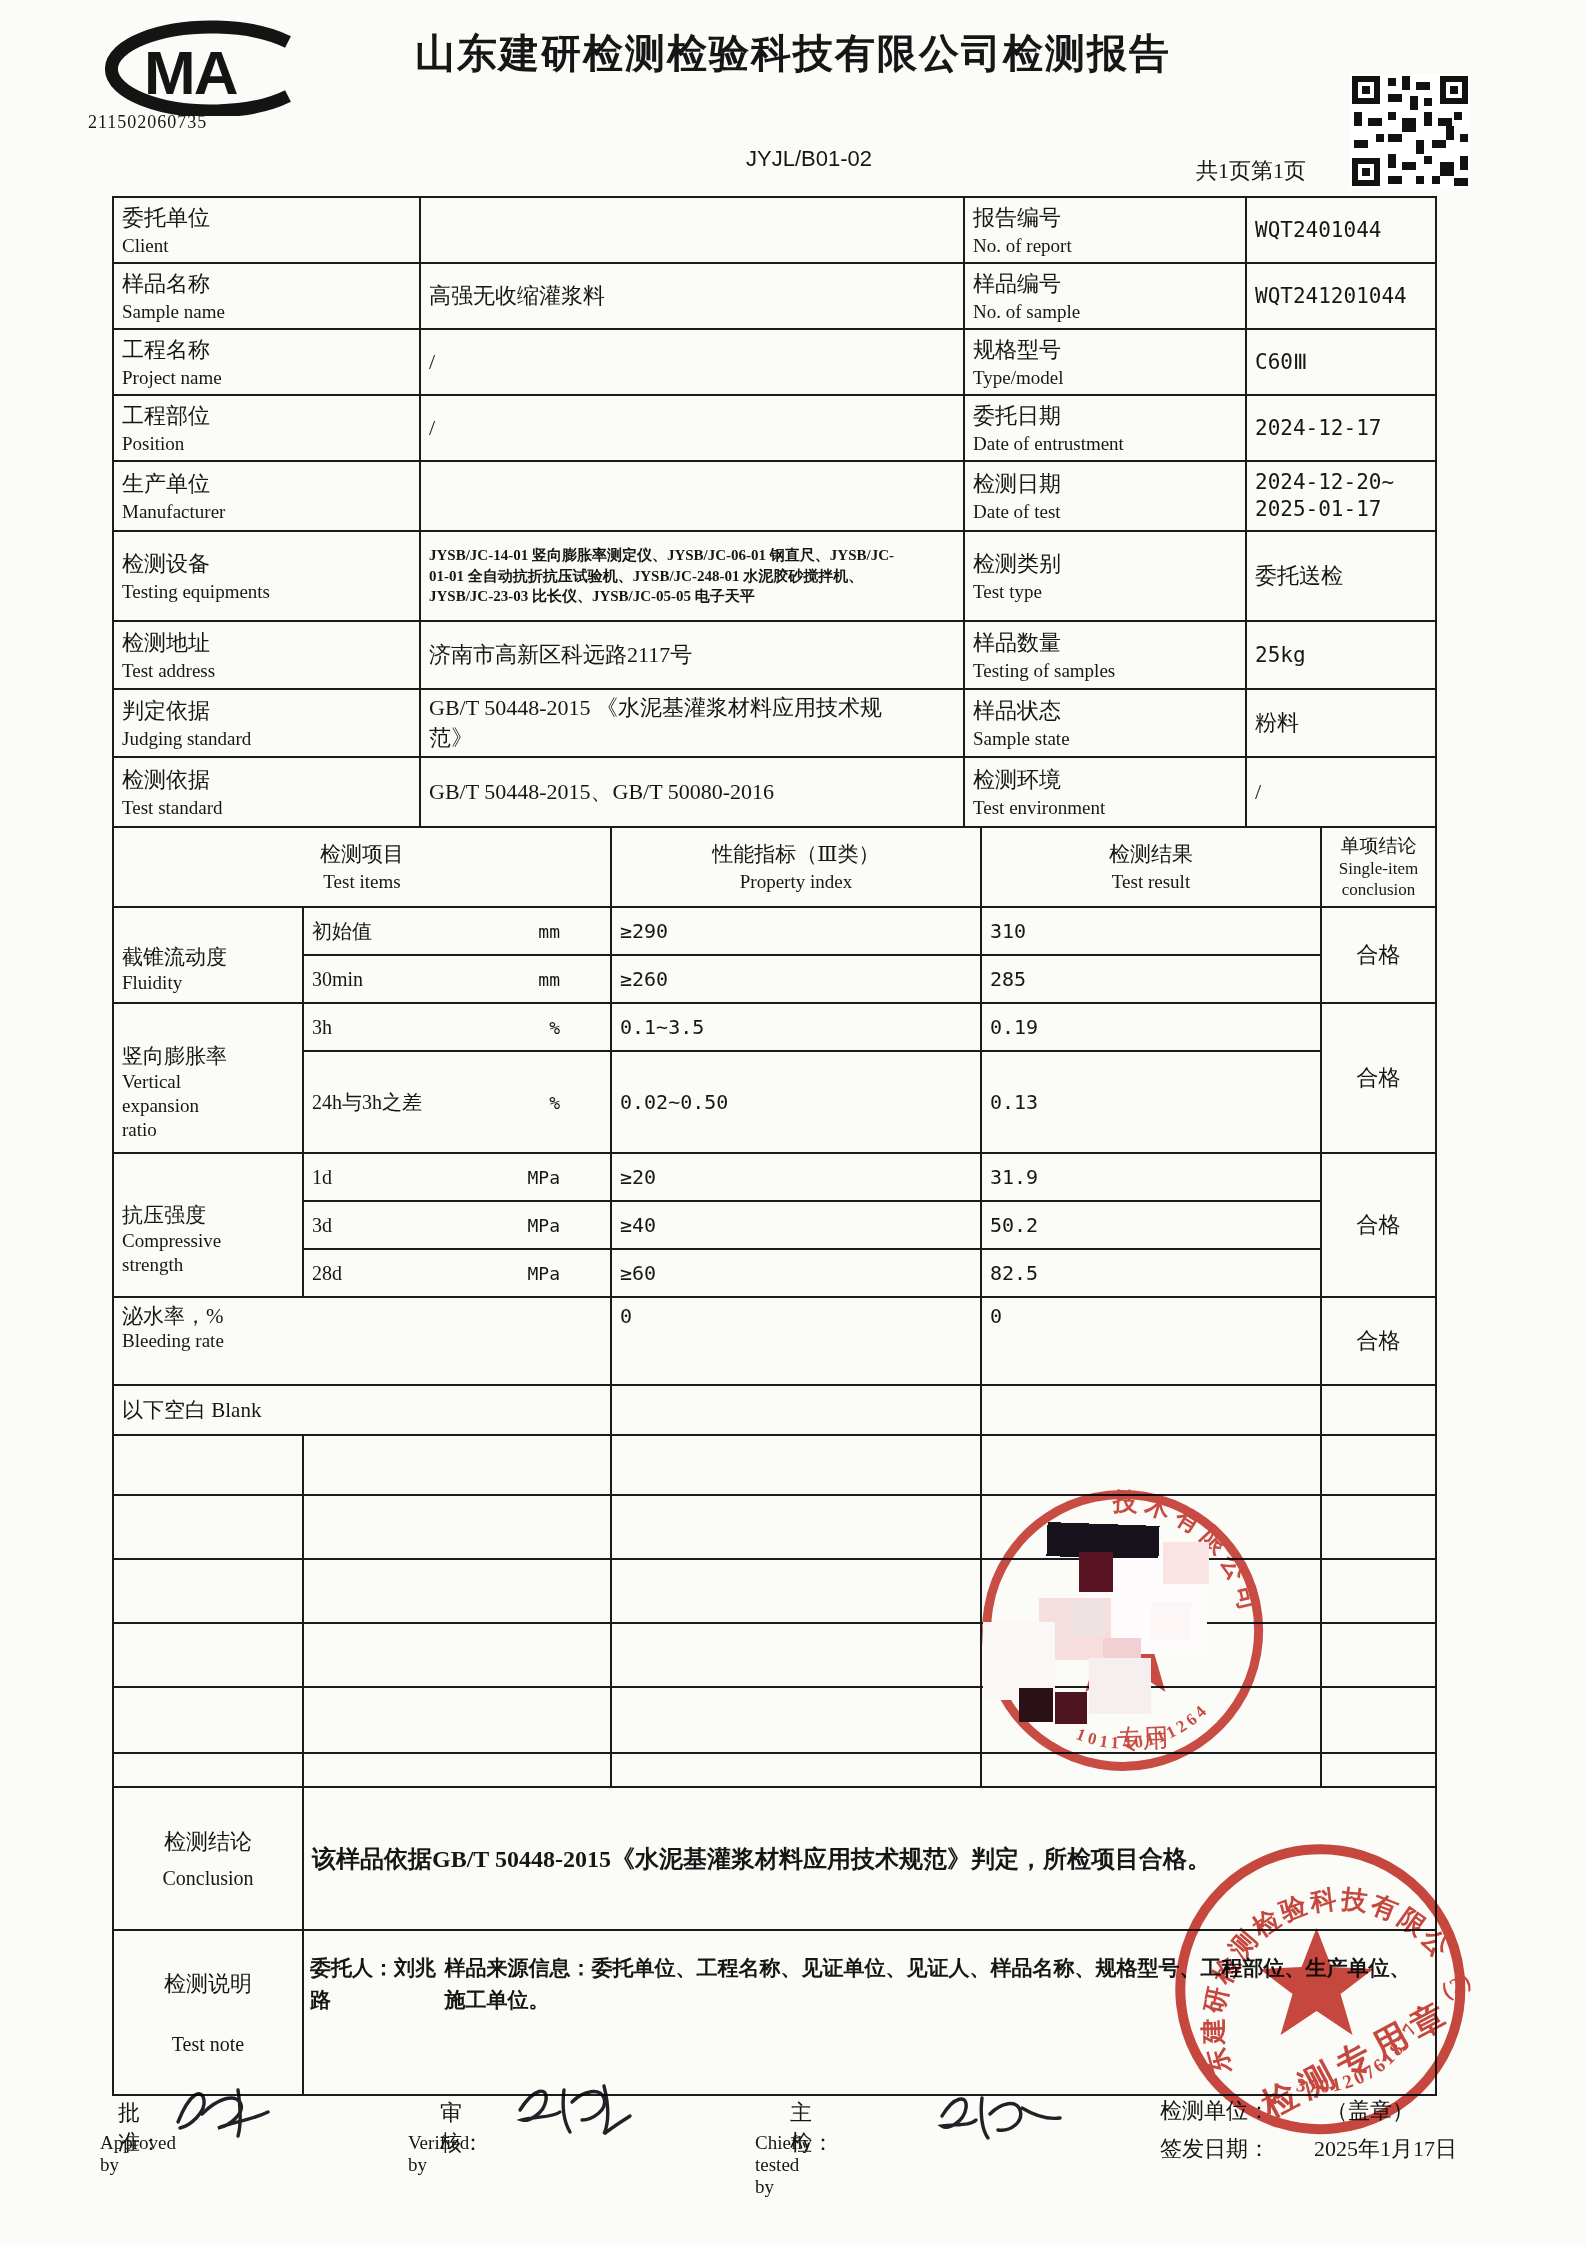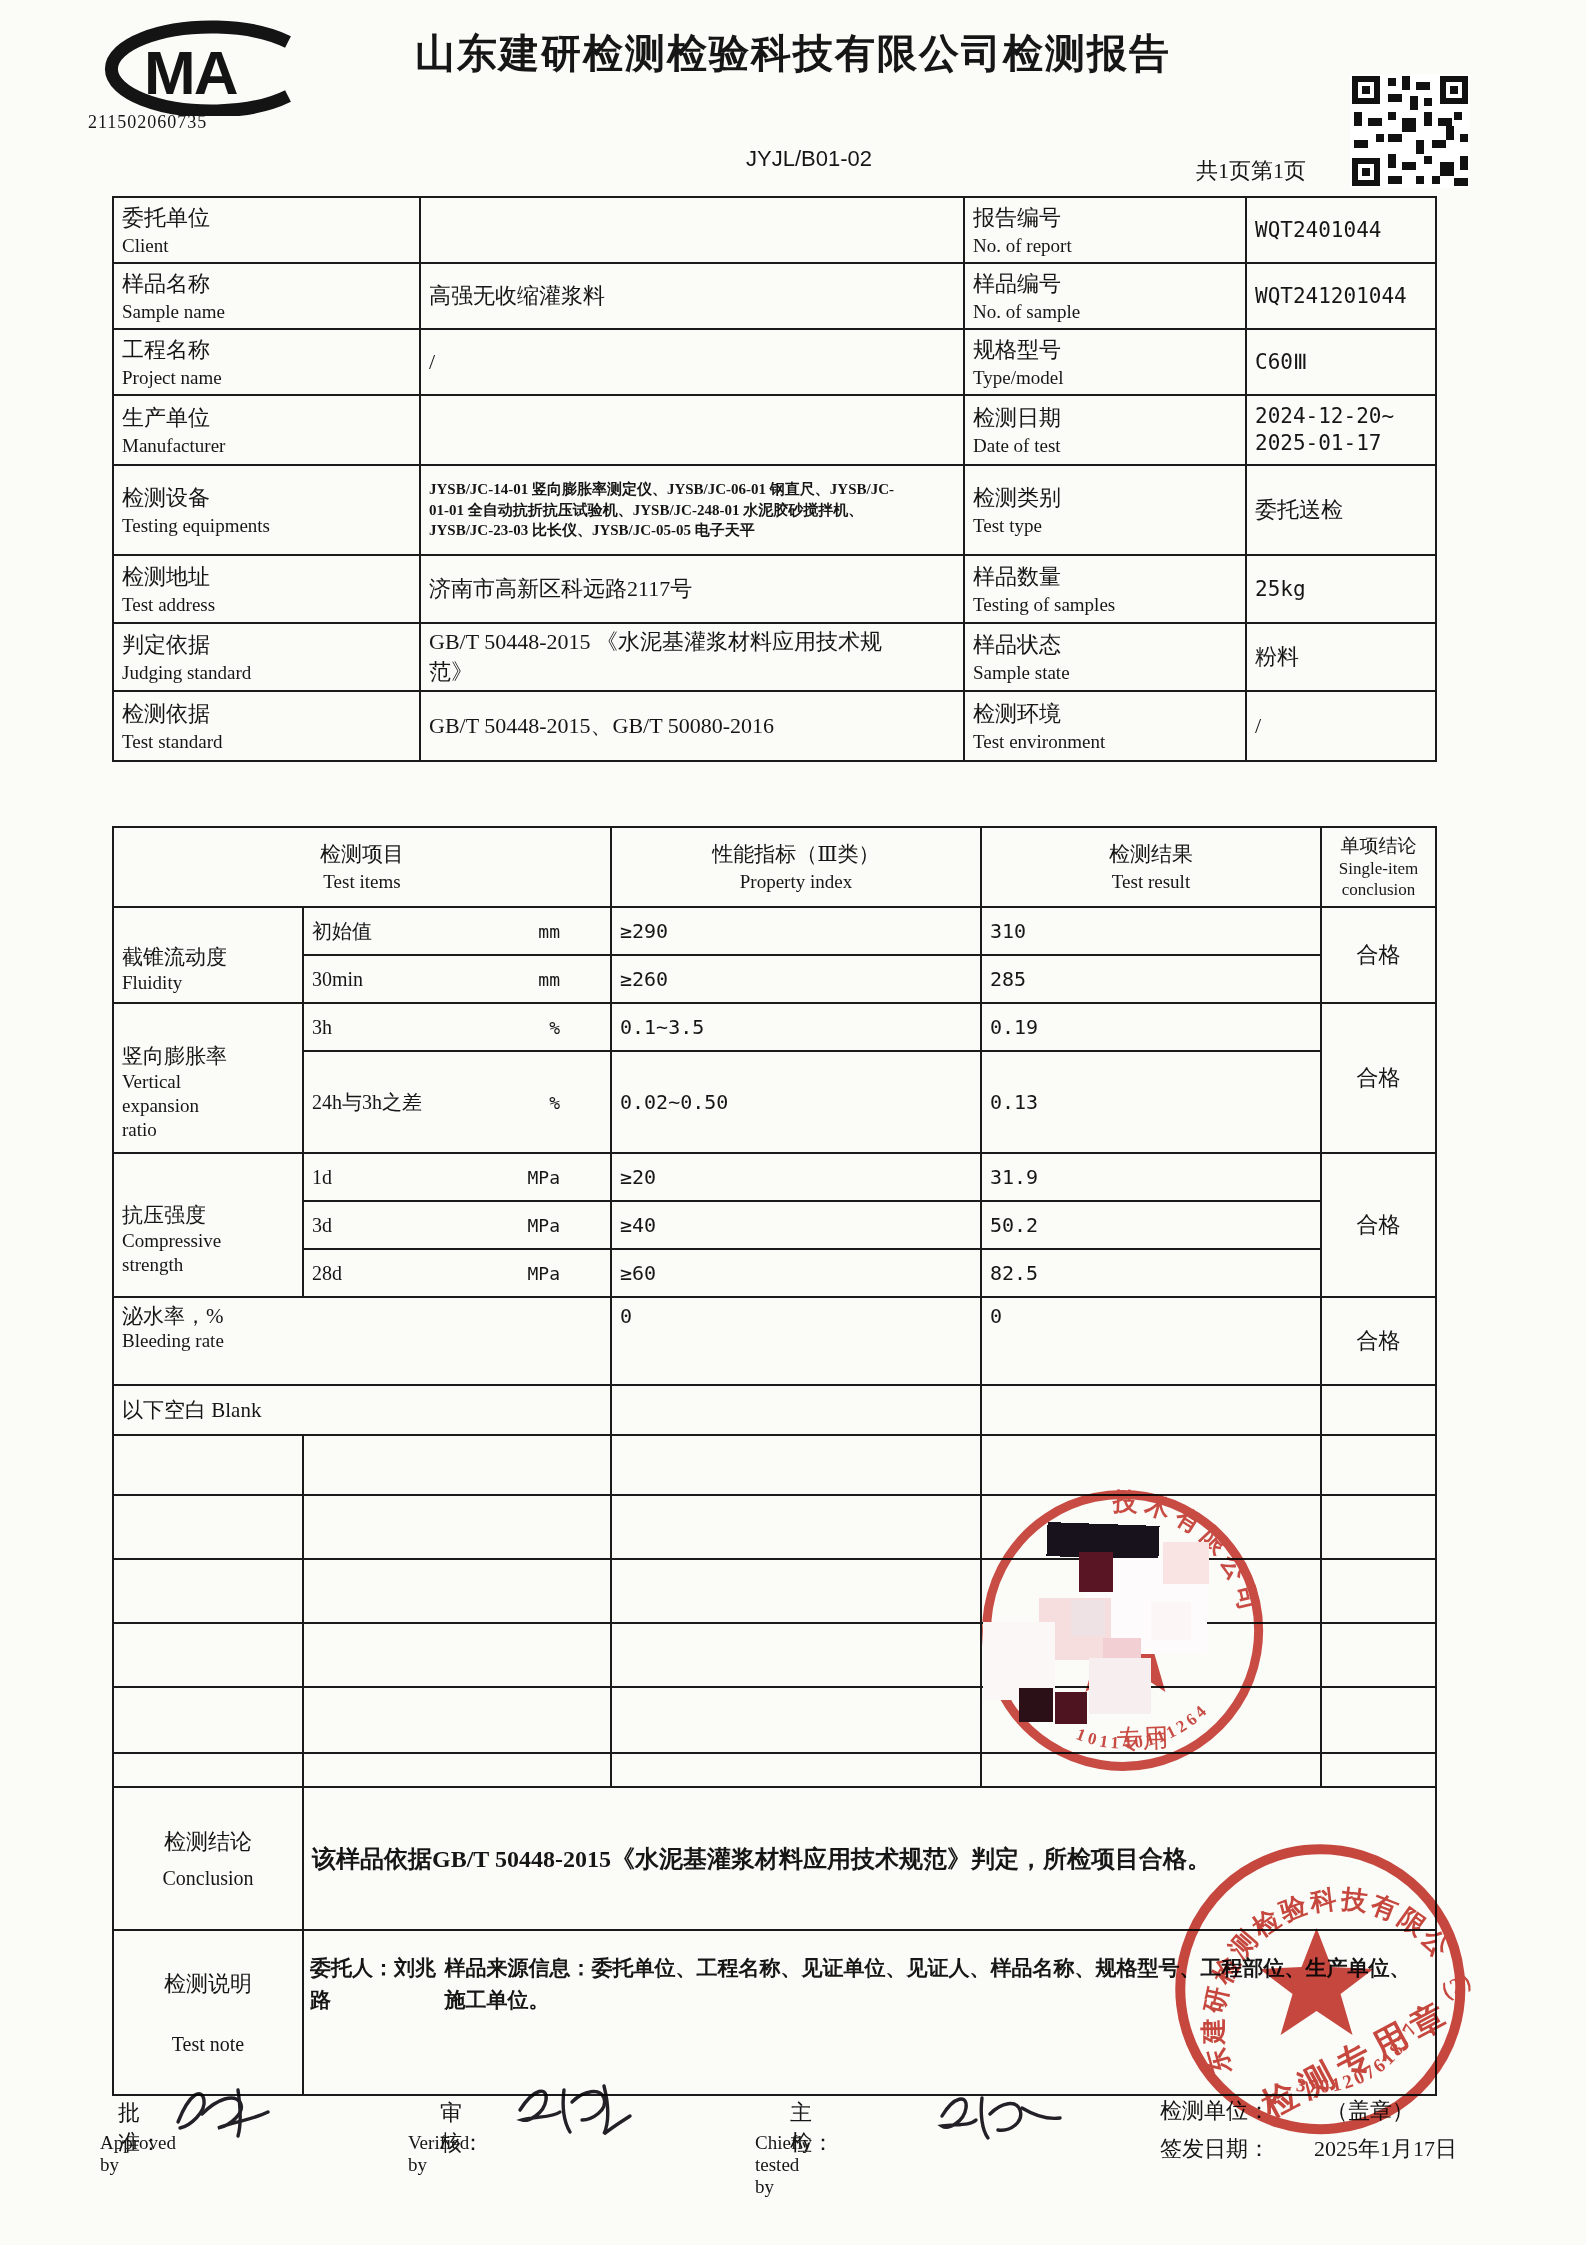--- a/index.html
+++ b/index.html
@@ -154,20 +154,32 @@
             <div class="cn">工程名称</div>
             <div class="en">Project name</div>
           </td>
         <td class="val pre">/</td>
         <td class="lab">
             <div class="cn">规格型号</div>
             <div class="en">Type/model</div>
           </td>
         <td class="val mono pre">C60Ⅲ</td>
       </tr>
+      <tr style="height:66px">
+        <td class="lab">
+            <div class="cn">工程部位</div>
+            <div class="en">Position</div>
+          </td>
+        <td class="val pre">/</td>
+        <td class="lab">
+            <div class="cn">委托日期</div>
+            <div class="en">Date of entrustment</div>
+          </td>
+        <td class="val mono pre">2024-12-17</td>
+      </tr>
       <tr style="height:70px">
         <td class="lab">
             <div class="cn">生产单位</div>
             <div class="en">Manufacturer</div>
           </td>
         <td class="val pre"></td>
         <td class="lab">
             <div class="cn">检测日期</div>
             <div class="en">Date of test</div>
           </td>

